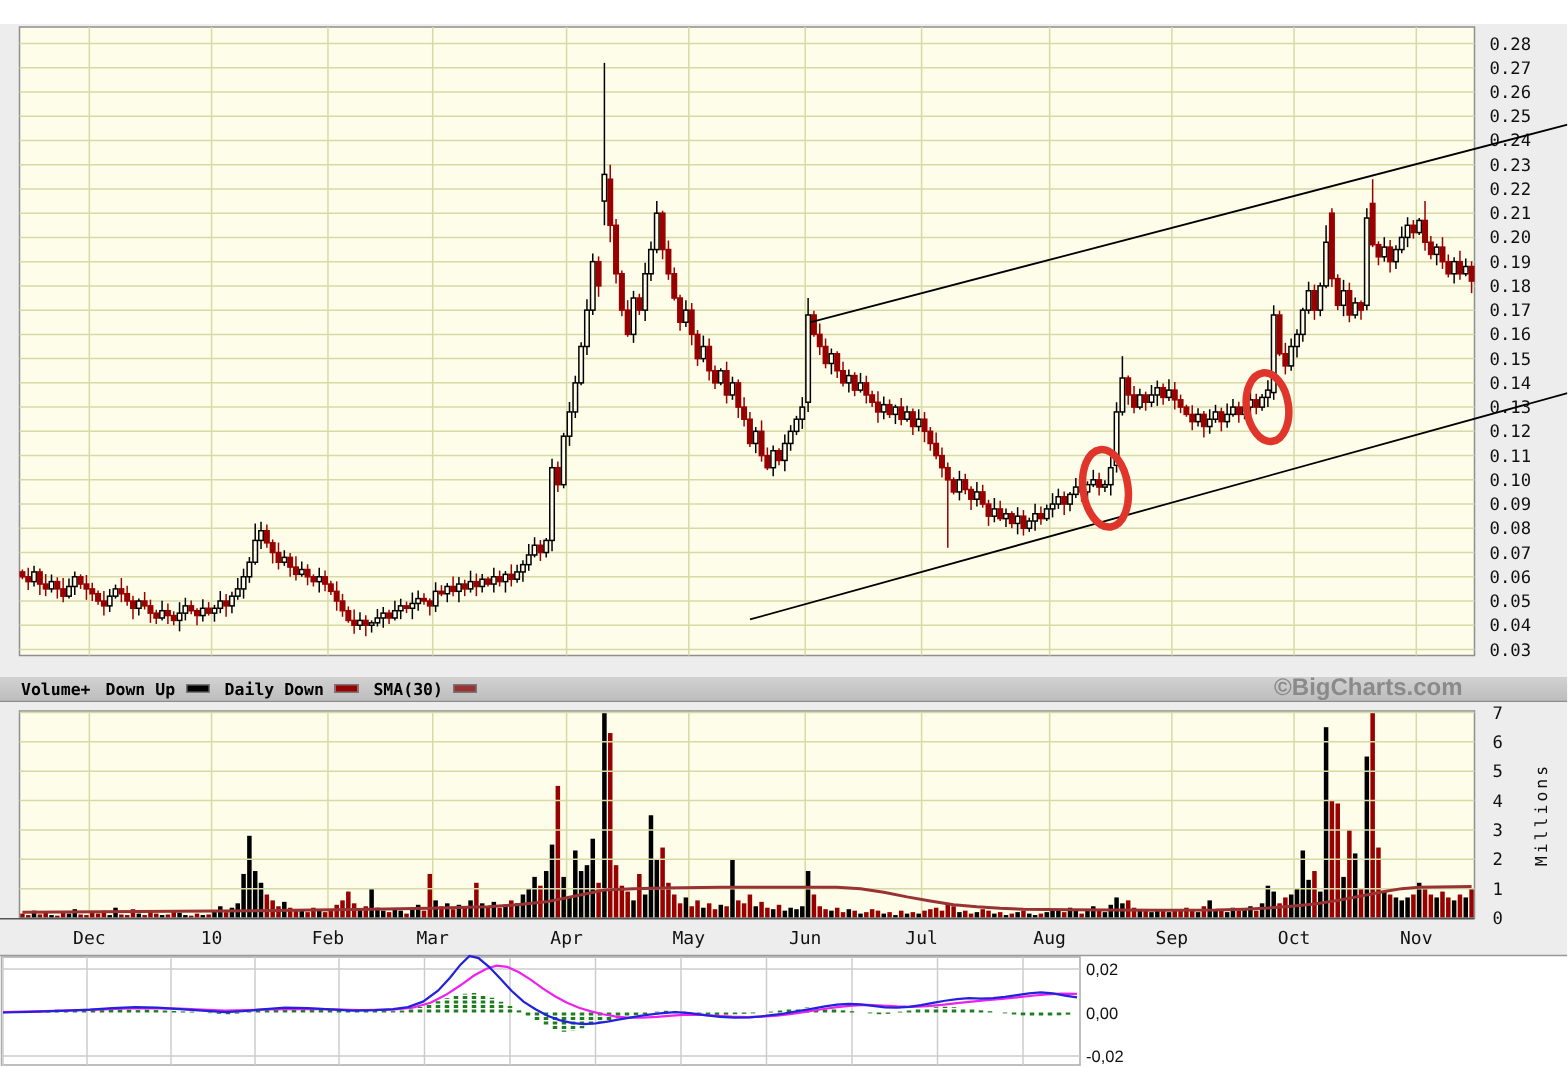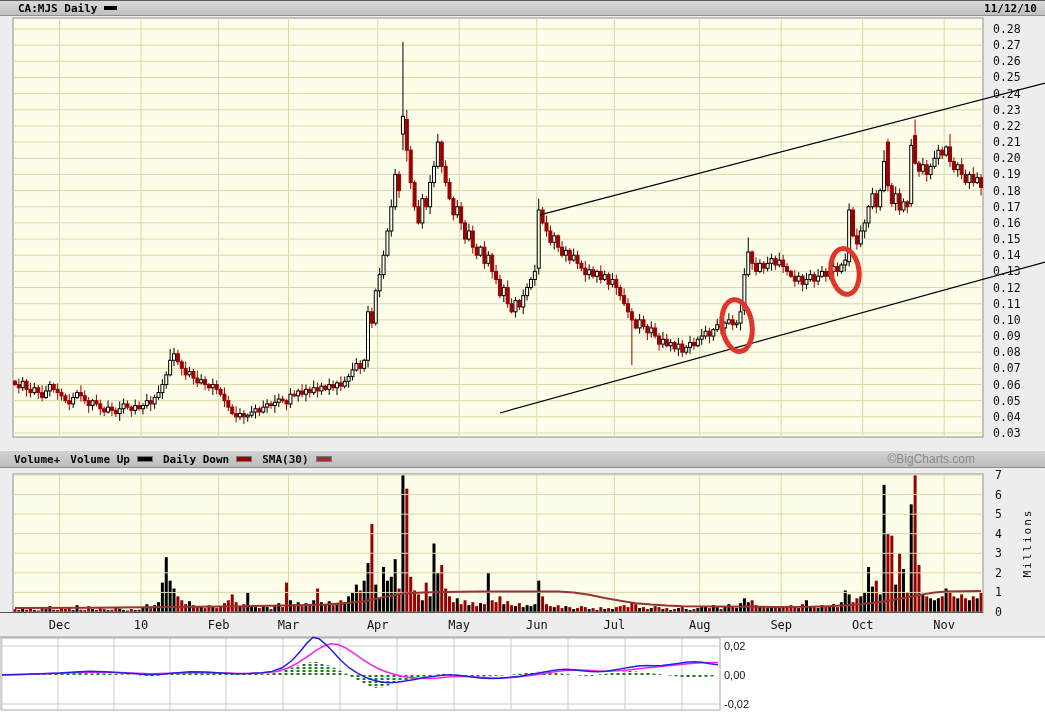--- a/index.html
+++ b/index.html
@@ -12,21 +12,21 @@
   .title-bar .sym{margin-left:18px;white-space:pre;}
   .price-swatch{display:inline-block;width:13px;height:4px;background:#000;margin-left:7px;}
   .title-bar .date{margin-left:auto;margin-right:8px;font-weight:bold;}
   .legend-bar{position:absolute;left:0;top:450px;width:1045px;height:18px;box-sizing:border-box;
     background:linear-gradient(#d2d2d2,#bdbdbd);border-top:1px solid #efefef;border-bottom:1px solid #8c8c8c;
     display:flex;align-items:center;font-size:11px;font-weight:bold;color:#000;z-index:5;}
   .legend-bar .lb{margin-left:14px;white-space:pre;}
   .legend-bar .item{margin-left:10px;white-space:pre;}
   .swatch{display:inline-block;width:14px;height:4px;margin-left:7px;border:1px solid #777;}
   .copyright{margin-left:auto;margin-right:70px;font-family:"Liberation Sans",sans-serif;
-    font-size:12px;font-weight:normal;color:#8a8a8a;}
+    font-size:16px;font-weight:bold;color:#8a8a8a;}
 </style>
 </head>
 <body>
 
 <div class="stage">
   <svg id="chart" width="1045" height="712">
       <rect x="0" y="16" width="1045" height="434" fill="#ededed"></rect>
       <rect x="0" y="467" width="1045" height="170" fill="#ededed"></rect>
       <rect x="0" y="637" width="1045" height="75" fill="#ffffff"></rect>
       <rect x="13" y="474" width="970" height="138" fill="#fdfde9"></rect>
@@ -1020,29 +1020,24 @@
       <line x1="682" y1="675" x2="682" y2="676.885" stroke="#1e7d1e" stroke-width="3" stroke-dasharray="2,1"></line>
       <line x1="688" y1="675" x2="688" y2="677.32" stroke="#1e7d1e" stroke-width="3" stroke-dasharray="2,1"></line>
       <line x1="694" y1="675" x2="694" y2="677.61" stroke="#1e7d1e" stroke-width="3" stroke-dasharray="2,1"></line>
       <line x1="700" y1="675" x2="700" y2="677.32" stroke="#1e7d1e" stroke-width="3" stroke-dasharray="2,1"></line>
       <line x1="706" y1="675" x2="706" y2="676.885" stroke="#1e7d1e" stroke-width="3" stroke-dasharray="2,1"></line>
       <line x1="712" y1="675" x2="712" y2="676.45" stroke="#1e7d1e" stroke-width="3" stroke-dasharray="2,1"></line>
       <polyline points="2,674.71 30,674.13 60,673.26 90,672.1 120,672.39 150,673.695 180,672.97 210,672.535 240,673.405 262,673.115 275,671.81 287,668.475 297,663.4 307,656.875 316,650.35 324,646 331,643.825 338,644.55 346,648.175 354,653.25 362,659.05 370,664.125 378,668.475 386,671.81 394,674.275 402,676.16 410,677.61 418,678.335 428,678.48 438,677.9 448,677.03 458,676.45 468,676.595 478,677.175 488,677.755 498,678.045 508,677.755 518,677.03 528,675.87 538,674.42 548,672.825 558,671.375 568,670.36 578,669.925 588,670.36 598,670.94 608,671.23 618,670.795 628,669.925 638,668.765 648,667.75 658,666.735 668,665.865 678,664.85 688,663.835 698,662.965 708,662.385 718,662.53" fill="none" stroke="#ee22ee" stroke-width="1.5"></polyline>
       <polyline points="2,675 20,674.565 40,673.84 60,673.115 75,672.1 90,671.375 105,671.81 120,672.68 135,673.695 150,674.71 162,674.13 175,672.97 190,671.81 205,672.1 220,672.97 235,673.695 250,673.405 262,672.68 272,671.375 282,667.75 292,660.5 300,651.8 307,643.1 313,637.3 319,638.75 326,644.55 333,651.8 341,660.5 349,667.75 357,672.825 365,677.175 373,680.075 381,681.96 389,682.685 397,682.25 405,681.09 413,679.64 421,678.19 430,676.74 440,675.58 450,674.71 460,675.435 470,676.74 480,677.9 490,678.48 500,678.19 510,677.32 520,676.16 530,674.42 540,672.68 550,670.94 558,669.78 566,669.2 574,669.635 582,670.65 590,671.52 598,671.81 606,671.23 614,670.07 622,668.62 630,667.17 638,666.01 646,665.43 654,665.72 662,665.43 670,664.56 678,663.4 686,662.24 694,661.66 702,662.24 710,663.69 718,664.85" fill="none" stroke="#2222dd" stroke-width="1.5"></polyline>
     </svg>
 
-  <div class="title-bar">
-    <span class="sym">CA:MJS Daily</span>
-    <span class="price-swatch"></span>
-    <span class="date">11/12/10</span>
-  </div>
 
   <div class="legend-bar">
     <span class="lb">Volume+</span>
-    <span class="item">Volume Up</span>
+    <span class="item">Down Up</span>
     <span class="swatch" style="background: rgb(0, 0, 0);"></span>
     <span class="item">Daily Down</span>
     <span class="swatch" style="background: rgb(153, 0, 0);"></span>
     <span class="item">SMA(30)</span>
     <span class="swatch" style="background: rgb(153, 51, 51);"></span>
     <span class="copyright">©BigCharts.com</span>
   </div>
 </div>
 
 </body></html>

